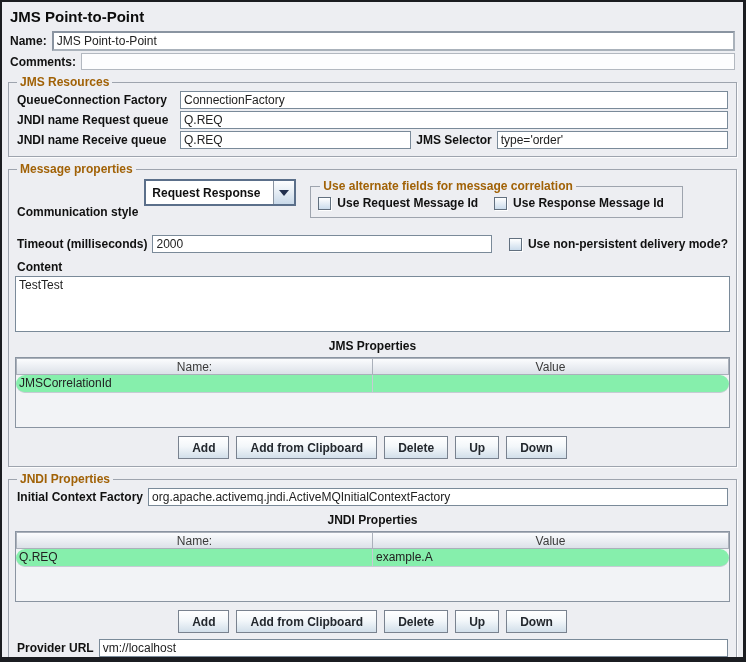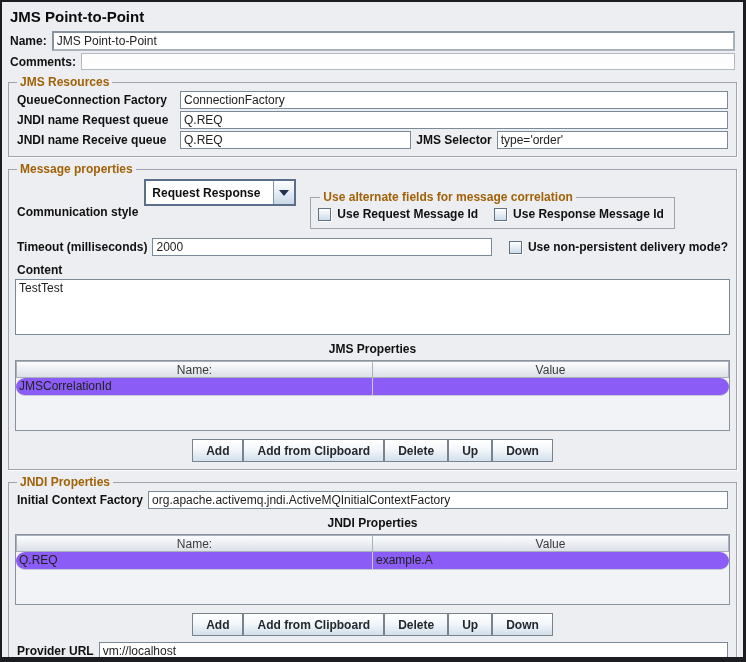--- a/index.html
+++ b/index.html
@@ -45,21 +45,21 @@
     border:2px solid #5b6f8a; background:#fff; cursor:default;
   }
   .combo-value { flex:1; font-size:12px; font-weight:bold; color:#111; padding:5px 5px 0 6px; white-space:nowrap; overflow:hidden; }
   .combo-btn {
     width:21px; border-left:1px solid #8a94a1;
     background:linear-gradient(180deg,#fdfeff 0%,#e7eef5 45%,#c9d9e9 100%);
     display:flex; align-items:center; justify-content:center;
   }
   .arrow-down { width:0; height:0; border-left:5px solid transparent; border-right:5px solid transparent; border-top:6px solid #22304e; }
 
-  fieldset.grp.inner { margin:12px 0 0 8px; padding:0 10px 7px 7px; box-shadow:none; }
+  fieldset.grp.inner { margin:1px 0 0 8px; padding:0 18px 7px 7px; box-shadow:none; }
   .cb-row { display:flex; align-items:center; gap:16px; margin-top:3px; }
   .cb-item { display:flex; align-items:center; gap:6px;text-align:right; }
   .checkbox {
     width:13px; height:13px; flex:0 0 13px;
     border:1px solid #62707f; background:linear-gradient(180deg,#ffffff,#cbdcec);
     box-shadow:1px 1px 0 rgba(255,255,255,.9);
   }
   .cb-lbl { font-weight:bold; font-size:12px; color:#111; white-space:nowrap; }
 
   .timeout-row { margin-top:9px; }
@@ -73,29 +73,29 @@
   .tbl-title { text-align:center; font-weight:bold; font-size:12px; color:#111; margin:7px 0 4px 0; }
   .tbl { border:1px solid #8a94a1; background:#f2f3f6; }
   .thead { display:flex; }
   .th {
     flex:1; height:17px; line-height:16px; text-align:center;
     font-size:12px; color:#3a3a3a;
     background:linear-gradient(180deg,#fbfcfe,#dce1e8);
     border:1px solid #aab0ba;
   }
   .th + .th { border-left:none; }
-  .trow { display:flex; background:#8b5cf6; border-bottom:1px solid #c6cbd4;border-radius:9px; }
+  .trow { display:flex; background:#86efac; border-bottom:1px solid #c6cbd4;border-radius:9px; }
   .td {
     flex:1; height:17px; line-height:16px; font-size:12px; color:#222;
     padding:0 3px; border-right:1px solid #c6cbd4; overflow:hidden; white-space:nowrap;
   }
   .td:last-child { border-right:none; }
   .tfill { height:34px; }
 
-  .btn-row { display:flex; justify-content:center; margin:8px 0 2px 0; }
+  .btn-row { display:flex; justify-content:center; gap:7px; margin:8px 0 2px 0; }
   button.btn {
     height:23px; padding:0 13px;
     font:bold 12px "Liberation Sans", sans-serif; color:#23282e;
     background:linear-gradient(180deg,#ffffff 0%,#f3f7fa 45%,#d2dfea 100%);
     border:1px solid #79828f; cursor:default;
   }
 
   .provider-row { margin-top:6px; }
 </style>
 </head>

